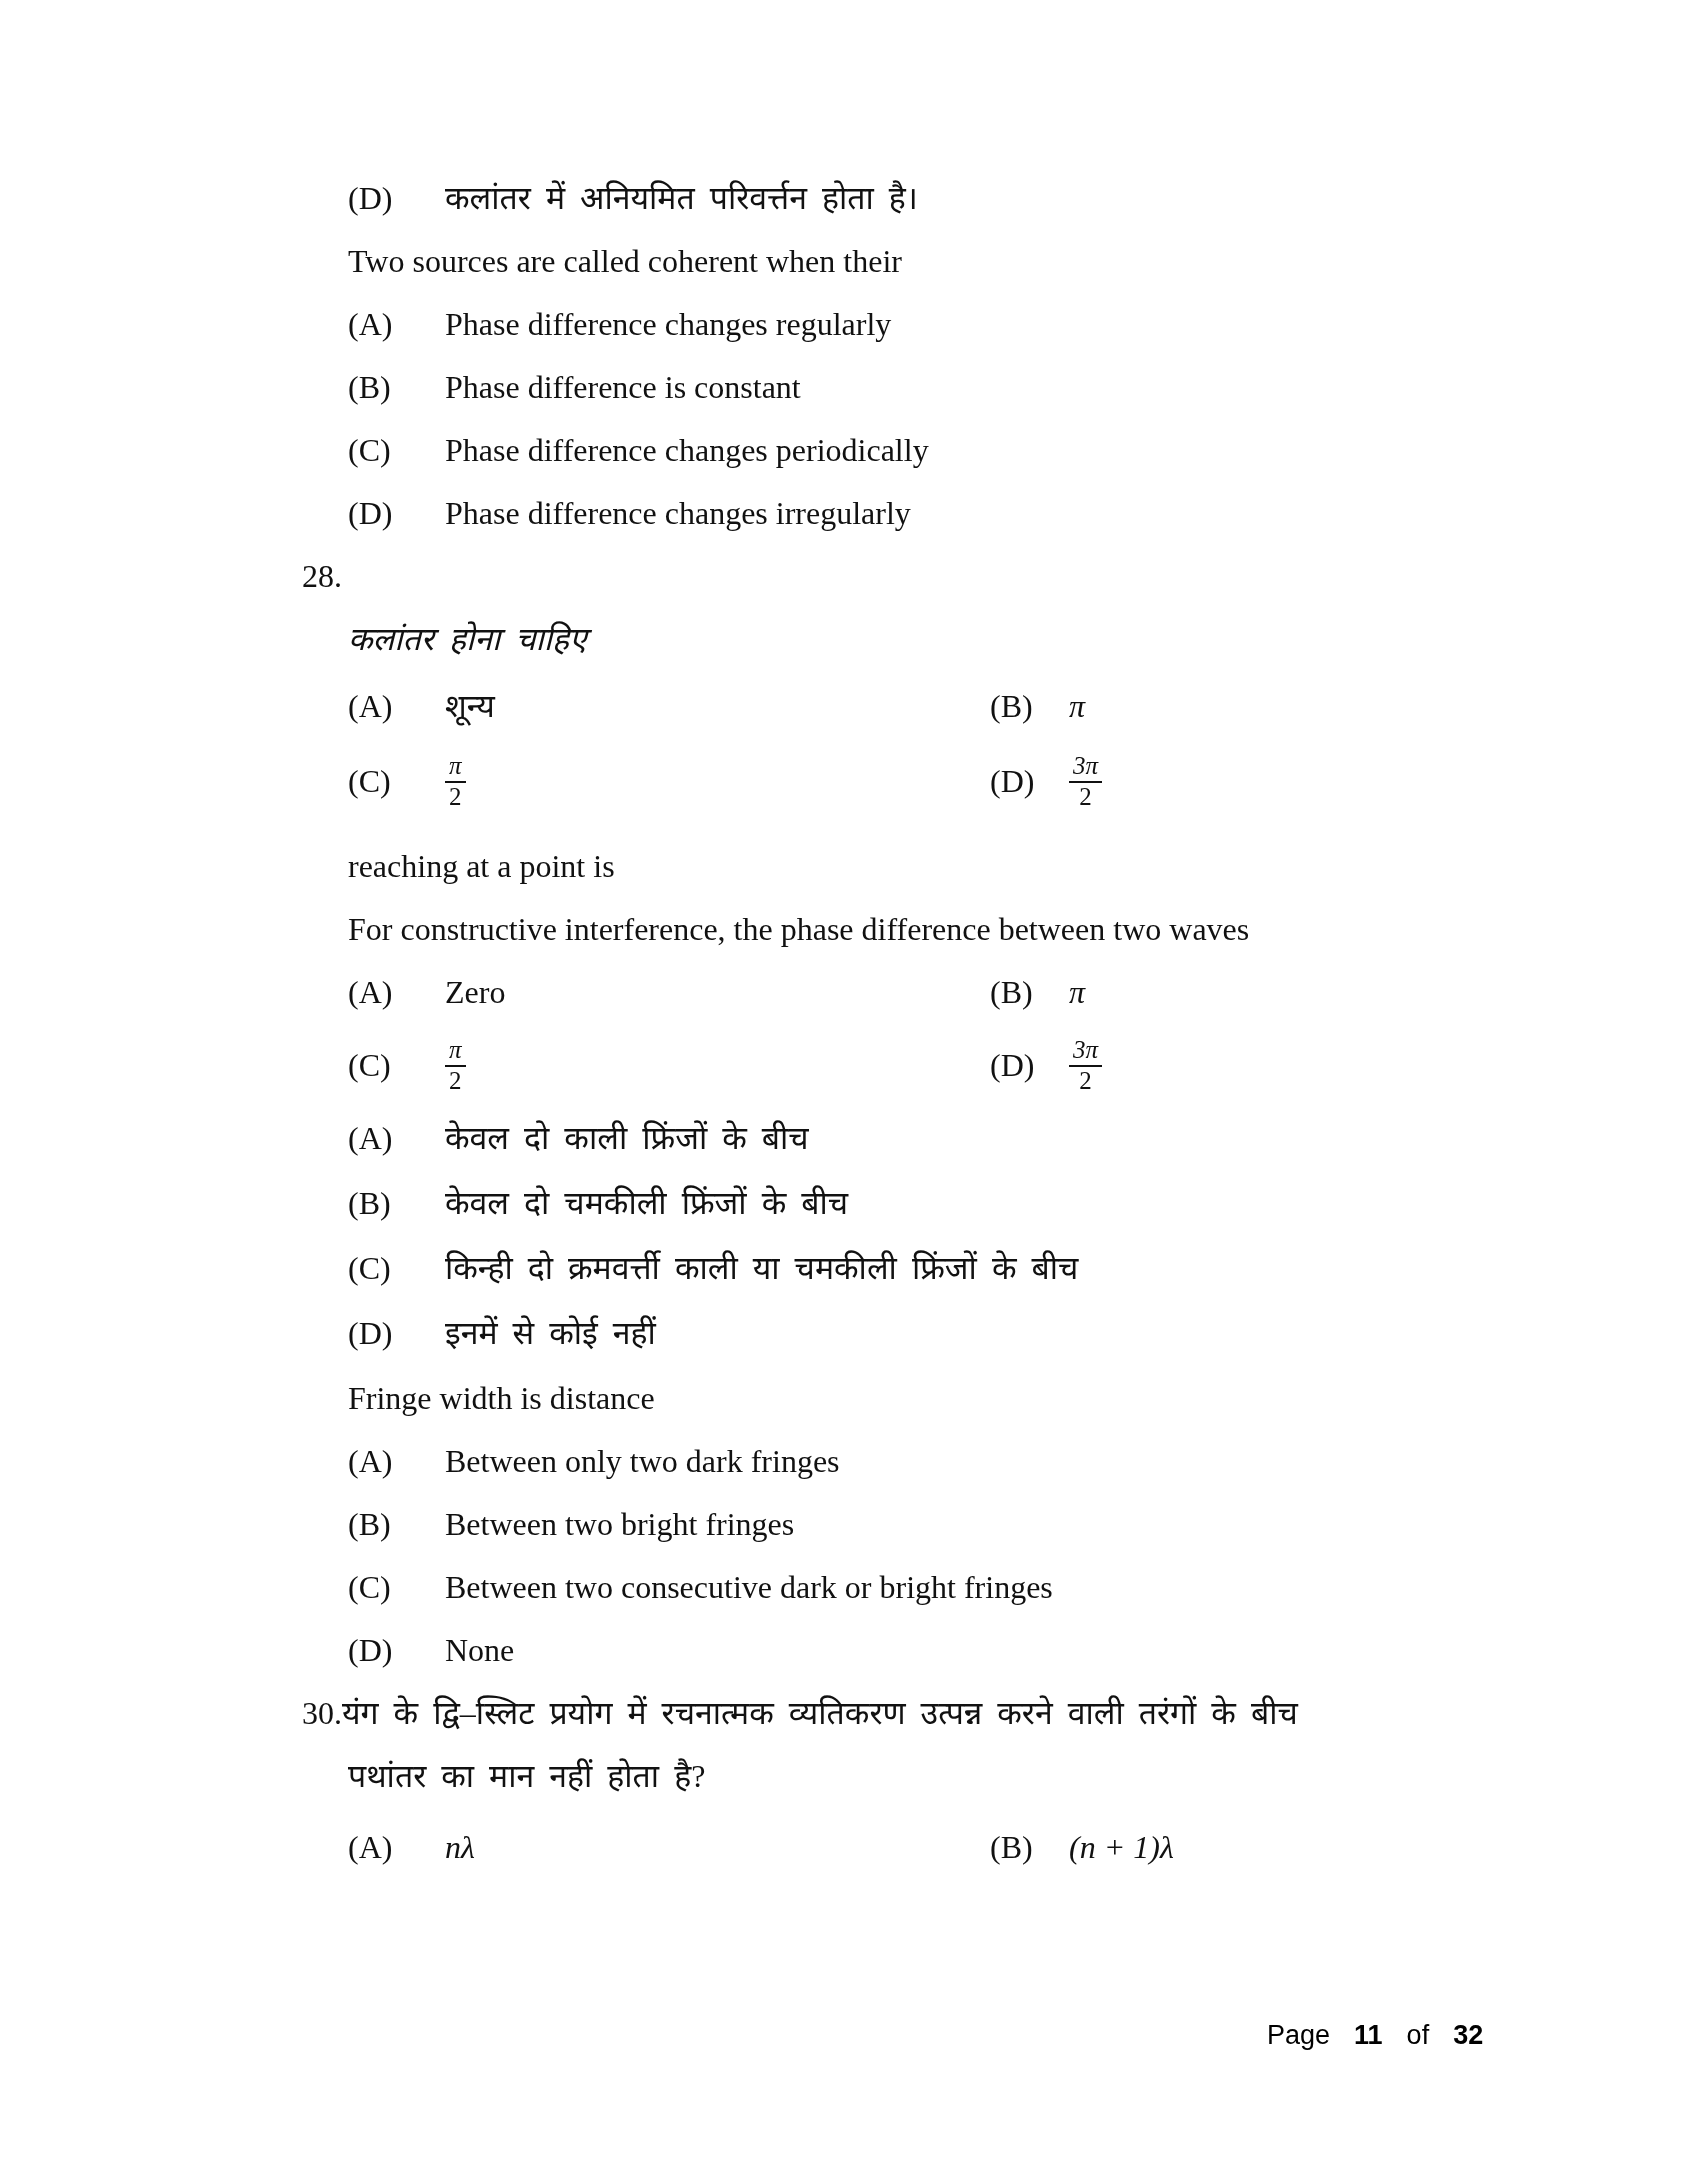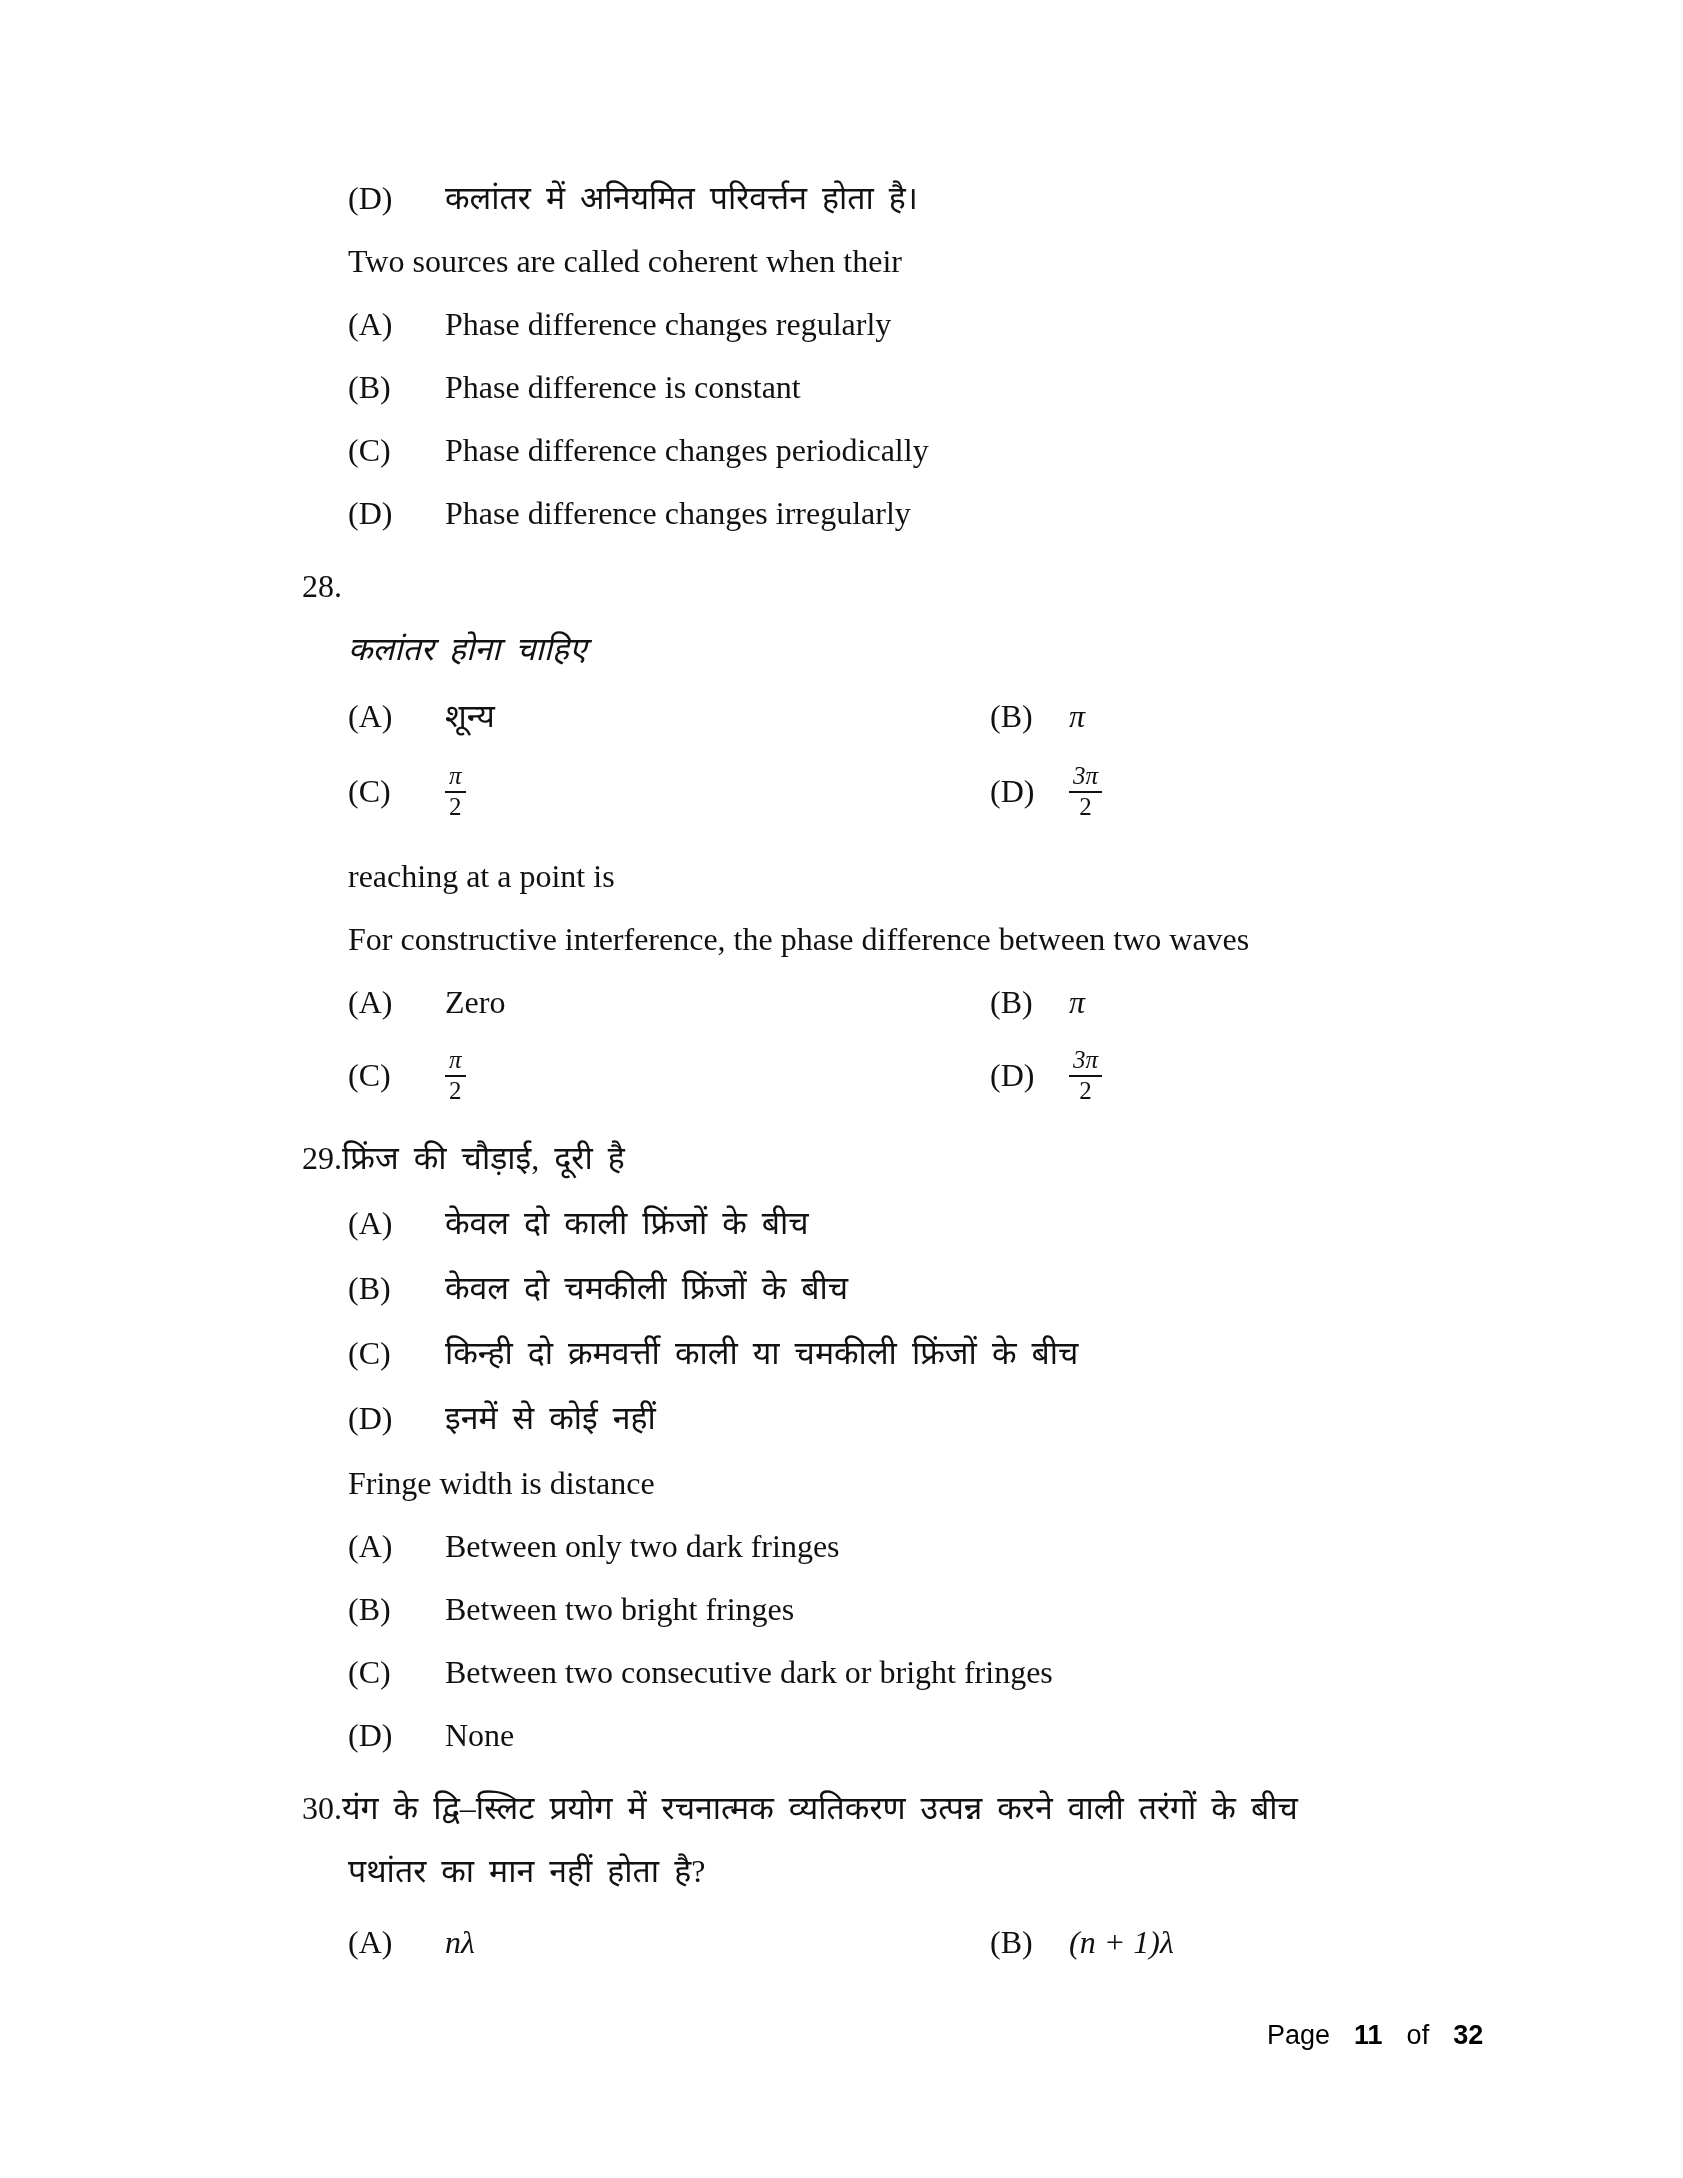--- a/index.html
+++ b/index.html
@@ -8,21 +8,21 @@
     width:1683px; height:2178px;
     background:#ffffff;
     color:#111111;
     font-family:"Liberation Serif", serif;
     overflow:hidden;
   }
   .doc { position:absolute; top:178px; left:0; width:1683px; }
   .row { display:flex; align-items:flex-start; font-size:32px; line-height:1.3; }
   .r64{ height:63px; } .r66{ height:65px; } .r68{ height:67px;font-style:italic; }
   .r72{ height:71px; } .r84{ height:83px; } .r96{ height:95px; }
-  .indent-q   { padding-left:302px;margin-top:10px; }
+  .indent-q   { padding-left:302px; }
   .indent-opt { padding-left:348px; }
   .letter { width:97px; flex:0 0 97px; }
   .pair-left  { width:642px; flex:0 0 642px; display:flex; }
   .pair-right { display:flex; }
   .pair-right .letter { width:79px; flex:0 0 79px; }
   .hi { word-spacing:7px; }
   .math { font-style:italic; }
   .frac {
     display:inline-flex; flex-direction:column; align-items:center;
     font-size:25px; line-height:1.05; margin-top:2px;
@@ -131,24 +131,20 @@
       </div>
       <div class="pair-right">
         <span class="letter">(D)</span>
         <span class="frac">
           <span class="num">3π</span>
           <span class="den">2</span>
         </span>
       </div>
     </div>
 
-    <div class="row r66 indent-q">
-      <span>29.</span>
-        <span class="hi">फ्रिंज की चौड़ाई, दूरी है</span>
-    </div>
     <div class="row r66 indent-opt">
       <span class="letter">(A)</span>
       <span class="hi">केवल दो काली फ्रिंजों के बीच</span>
     </div>
     <div class="row r66 indent-opt">
       <span class="letter">(B)</span>
       <span class="hi">केवल दो चमकीली फ्रिंजों के बीच</span>
     </div>
     <div class="row r66 indent-opt">
       <span class="letter">(C)</span>

